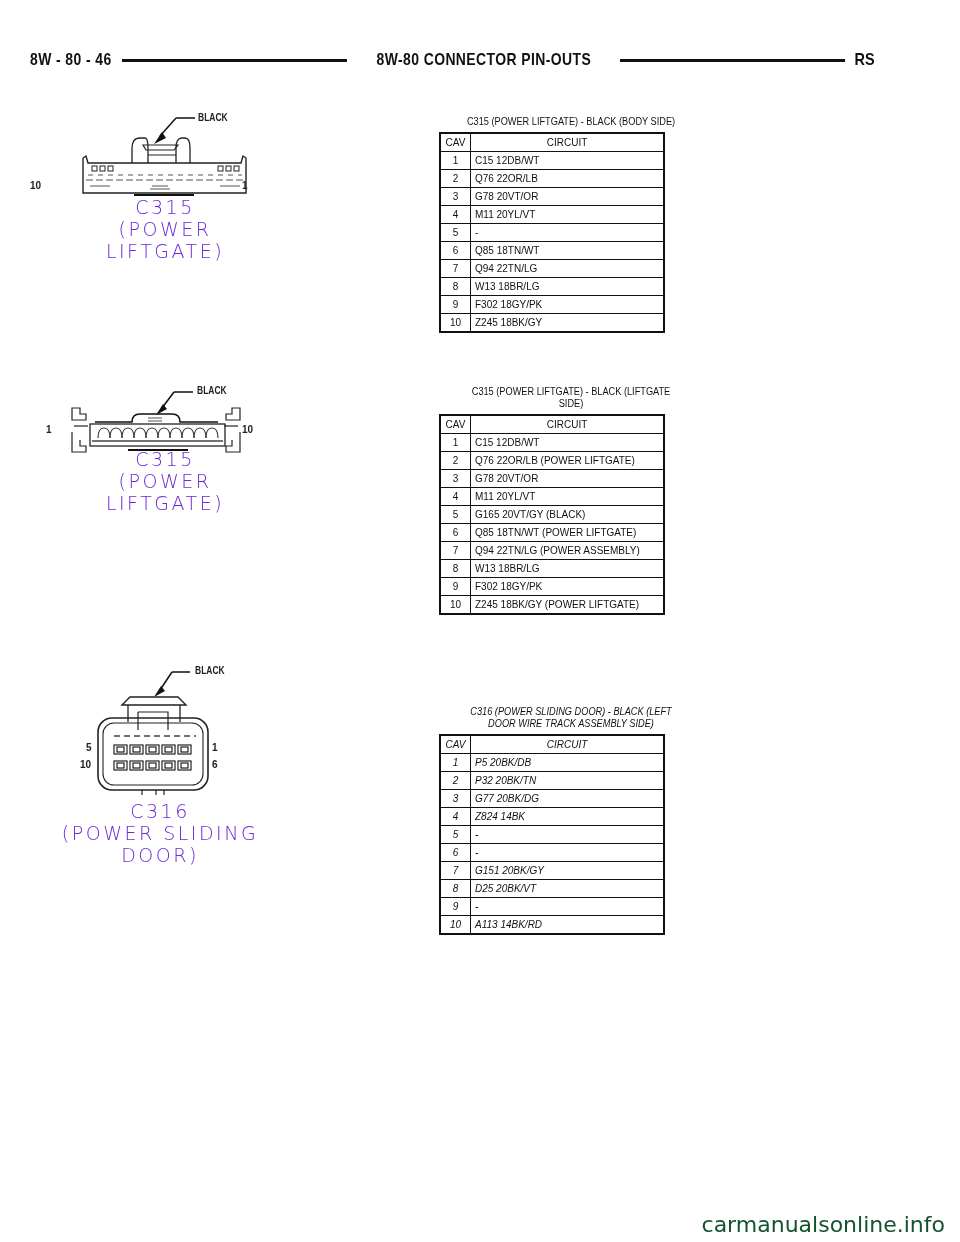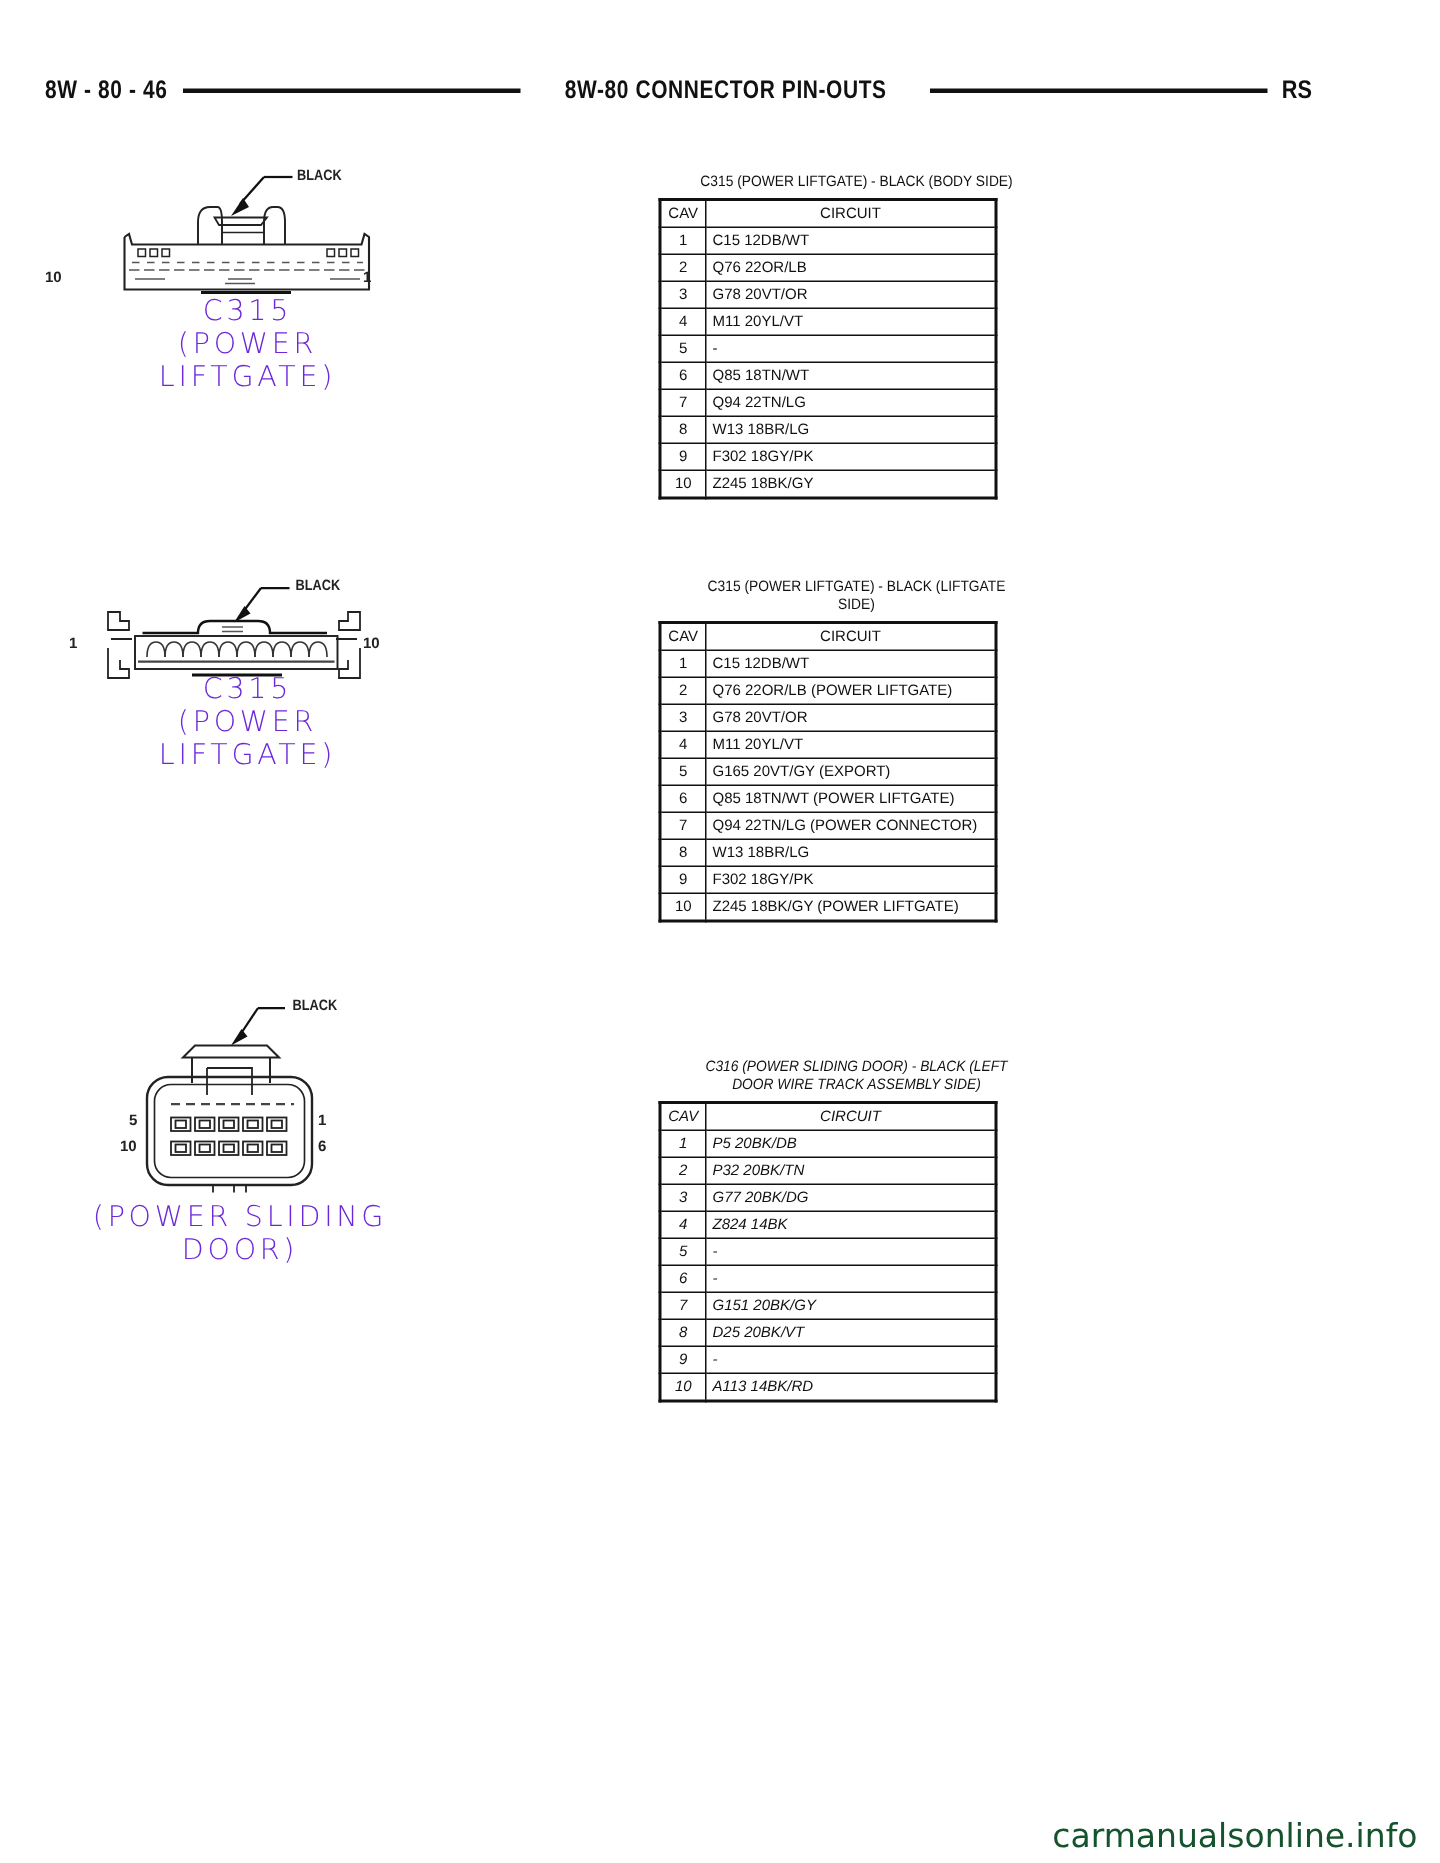--- a/index.html
+++ b/index.html
@@ -197,29 +197,29 @@
         <tr>
             <td class="cav">3</td>
             <td class="circ">G78 20VT/OR</td>
           </tr>
         <tr>
             <td class="cav">4</td>
             <td class="circ">M11 20YL/VT</td>
           </tr>
         <tr>
             <td class="cav">5</td>
-            <td class="circ">G165 20VT/GY (EXPORT)</td>
+            <td class="circ">G165 20VT/GY (BLACK)</td>
           </tr>
         <tr>
             <td class="cav">6</td>
             <td class="circ">Q85 18TN/WT (POWER LIFTGATE)</td>
           </tr>
         <tr>
             <td class="cav">7</td>
-            <td class="circ">Q94 22TN/LG (POWER CONNECTOR)</td>
+            <td class="circ">Q94 22TN/LG (POWER ASSEMBLY)</td>
           </tr>
         <tr>
             <td class="cav">8</td>
             <td class="circ">W13 18BR/LG</td>
           </tr>
         <tr>
             <td class="cav">9</td>
             <td class="circ">F302 18GY/PK</td>
           </tr>
         <tr>
@@ -269,20 +269,21 @@
         <rect x="131" y="103" width="7" height="5"></rect>
         <path d="M92,130 L92,137 L100,137 M106,130 L106,137 L114,137 L114,130"></path>
       </g>
     </svg>
     <span class="black-label" style="left:145px;top:5px;">BLACK</span>
     <span class="pin-label" style="left:36px;top:82px;">5</span>
     <span class="pin-label" style="left:30px;top:99px;">10</span>
     <span class="pin-label" style="left:162px;top:82px;">1</span>
     <span class="pin-label" style="left:162px;top:99px;">6</span>
     <div class="caption" style="left:-5px;top:140px;width:230px;">
+      <div>C316</div>
       <div>(POWER SLIDING DOOR)</div>
     </div>
   </div>
 
   <div class="tbl-wrap" style="top:706px;font-style:italic;">
     <div class="tbl-title">C316 (POWER SLIDING DOOR) - BLACK (LEFT
 DOOR WIRE TRACK ASSEMBLY SIDE)</div>
     <table>
       <thead>
         <tr>

